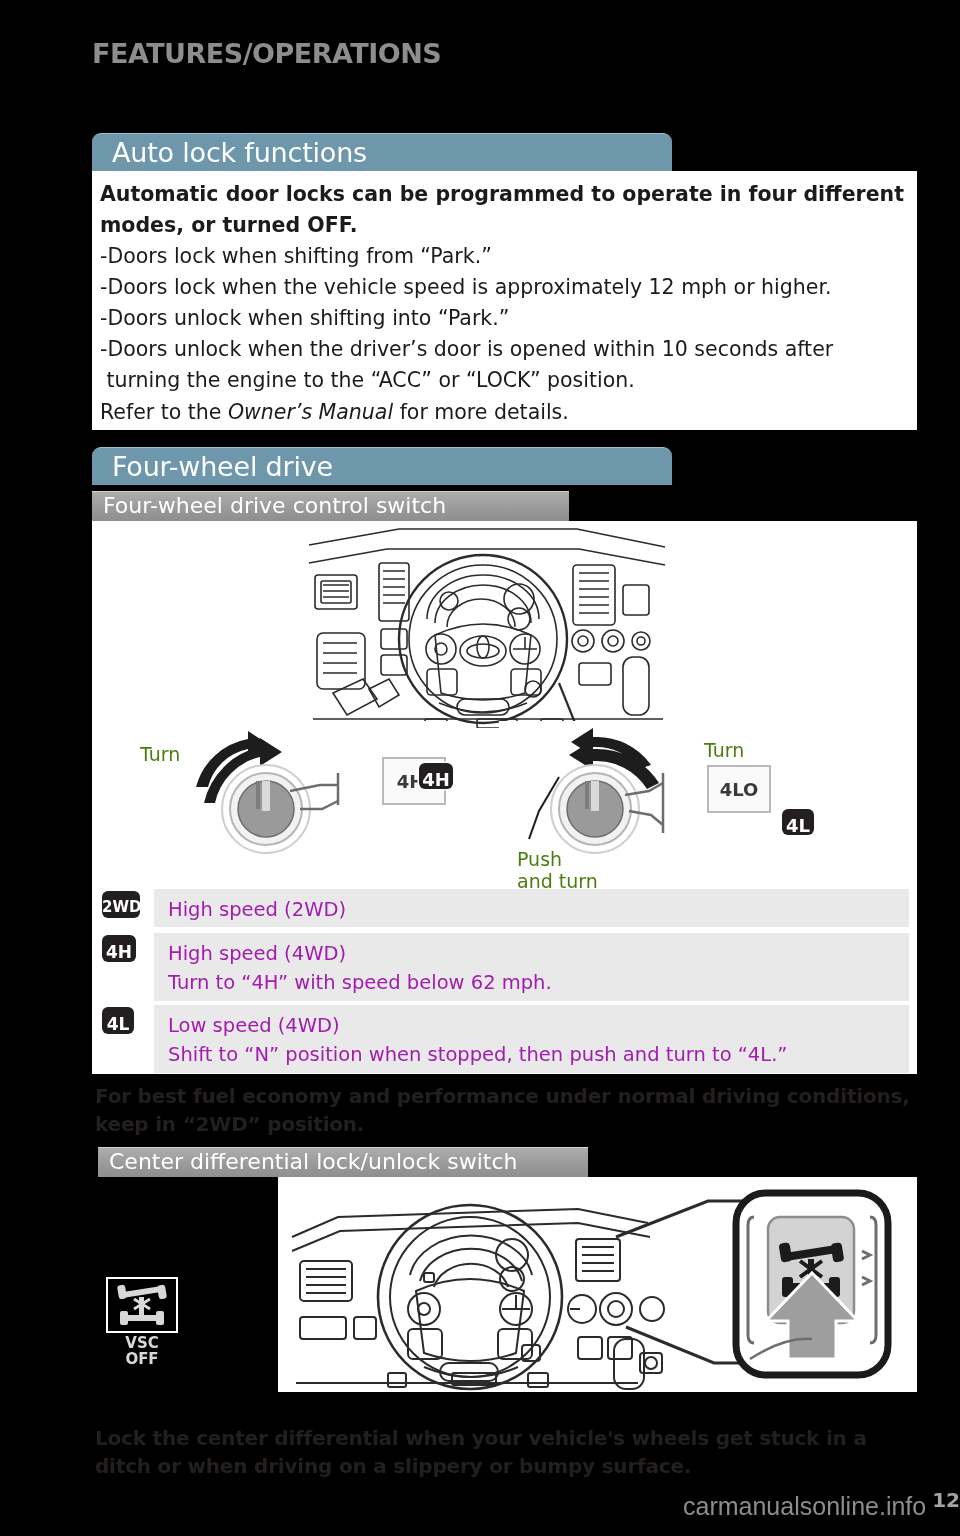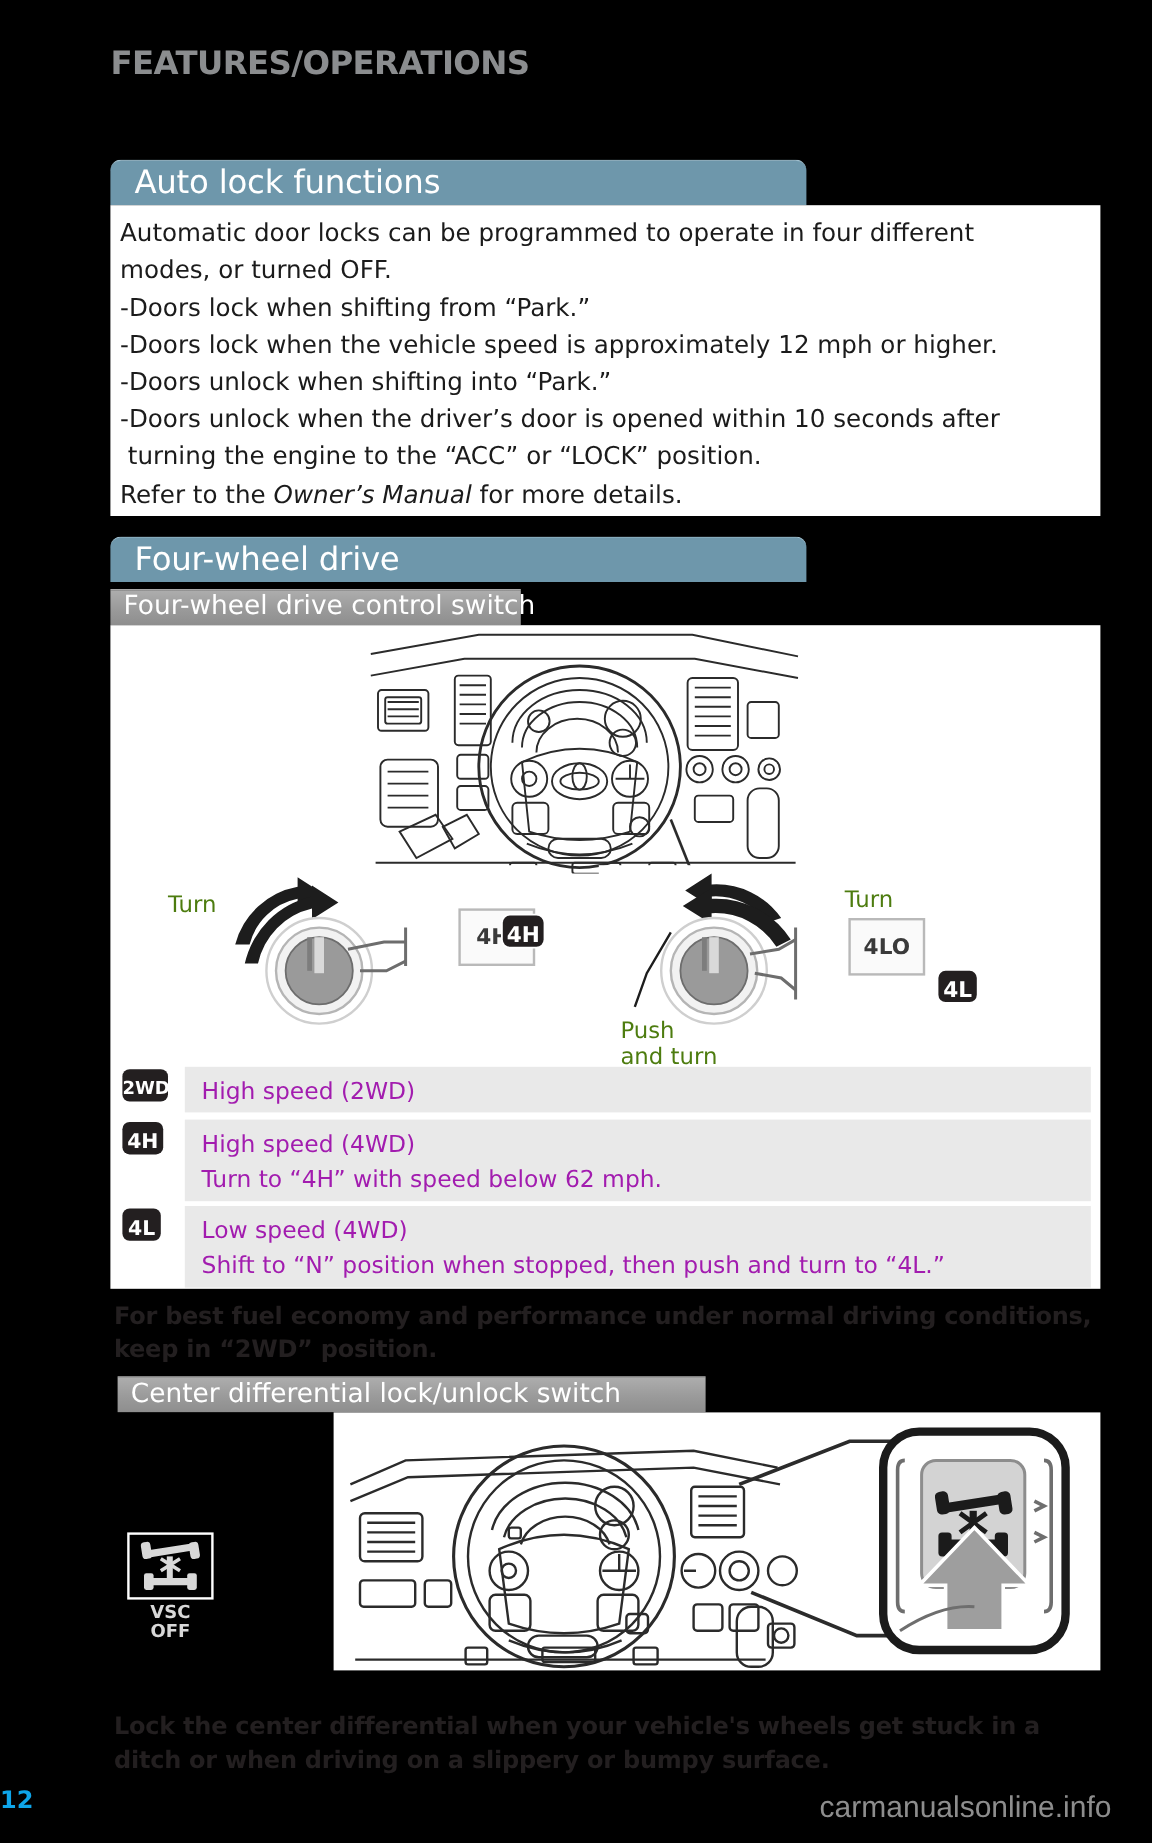--- a/index.html
+++ b/index.html
@@ -117,22 +117,22 @@
     white-space:pre;line-height:22px;
   }
   .knobpanel{position:absolute;background:#fff;}
   .indbox{
     position:absolute;border:2px solid #b9b9b9;background:#fafafa;
     display:flex;align-items:center;justify-content:center;
     color:#3a3a3a;font-weight:bold;font-family:"DejaVu Sans", sans-serif;margin-left:40px;
   }
 
   .pagenum{
-    position:absolute;left:0;right:0;text-align:left;
-    color:#0ea5e9;font-size:20px;font-weight:bold;
+    position:absolute;left:0;right:0;text-align:right;
+    color:#a3a3a3;font-size:20px;font-weight:bold;
     font-family:"DejaVu Sans", sans-serif;
   }
   .watermark{
     position:absolute;
     color:#8d8d8d;font-size:25px;
     font-family:"Liberation Sans", sans-serif;
     white-space:nowrap;
   }
   .vsc-box{
     position:absolute;background:#000;border:2px solid #fff;
@@ -149,36 +149,36 @@
 
 <div class="page">
 
   <div class="pagehead">FEATURES/OPERATIONS</div>
 
   <div class="section-bar" style="left:92px;top:133px;width:580px;">
     <span class="lbl">Auto lock functions</span>
   </div>
 
   <div class="panel" style="left:92px;top:171px;width:825px;height:259px;">
-    <div class="body-text" style="left:8px;top:8px;">Automatic door locks can be programmed to operate in four different
+    <div class="body-text" style="left:8px;top:8px;font-weight:bold;">Automatic door locks can be programmed to operate in four different
 modes, or turned OFF.</div>
     <div class="body-text" style="left:8px;top:70px;">-Doors lock when shifting from “Park.”</div>
     <div class="body-text" style="left:8px;top:101px;">-Doors lock when the vehicle speed is approximately 12 mph or higher.</div>
     <div class="body-text" style="left:8px;top:132px;">-Doors unlock when shifting into “Park.”</div>
     <div class="body-text" style="left:8px;top:163px;">-Doors unlock when the driver’s door is opened within 10 seconds after
  turning the engine to the “ACC” or “LOCK” position.</div>
     <div class="body-text" style="left:8px;top:226px;"><span>Refer to the </span><i>Owner’s Manual</i><span> for more details.</span>
     </div>
   </div>
 
   <div class="section-bar" style="left:92px;top:447px;width:580px;">
     <span class="lbl">Four-wheel drive</span>
   </div>
 
-  <div class="sub-bar" style="left:92px;top:491px;width:342px;padding-left:24px;">
+  <div class="sub-bar" style="left:92px;top:491px;width:477px;padding-left:24px;">
     <span class="lbl">Four-wheel drive control switch</span>
   </div>
 
   <div class="panel" style="left:92px;top:521px;width:825px;height:553px;">
 
     <svg class="illus" style="left:215px;top:2px;" width="360" height="205" viewBox="0 0 360 205">
       <g fill="none" stroke="#2b2b2b" stroke-width="1.6">
 
         <path d="M2 22 L92 6 L270 6 L358 24"></path>
         <path d="M2 40 L80 26 L272 26 L358 42"></path>

